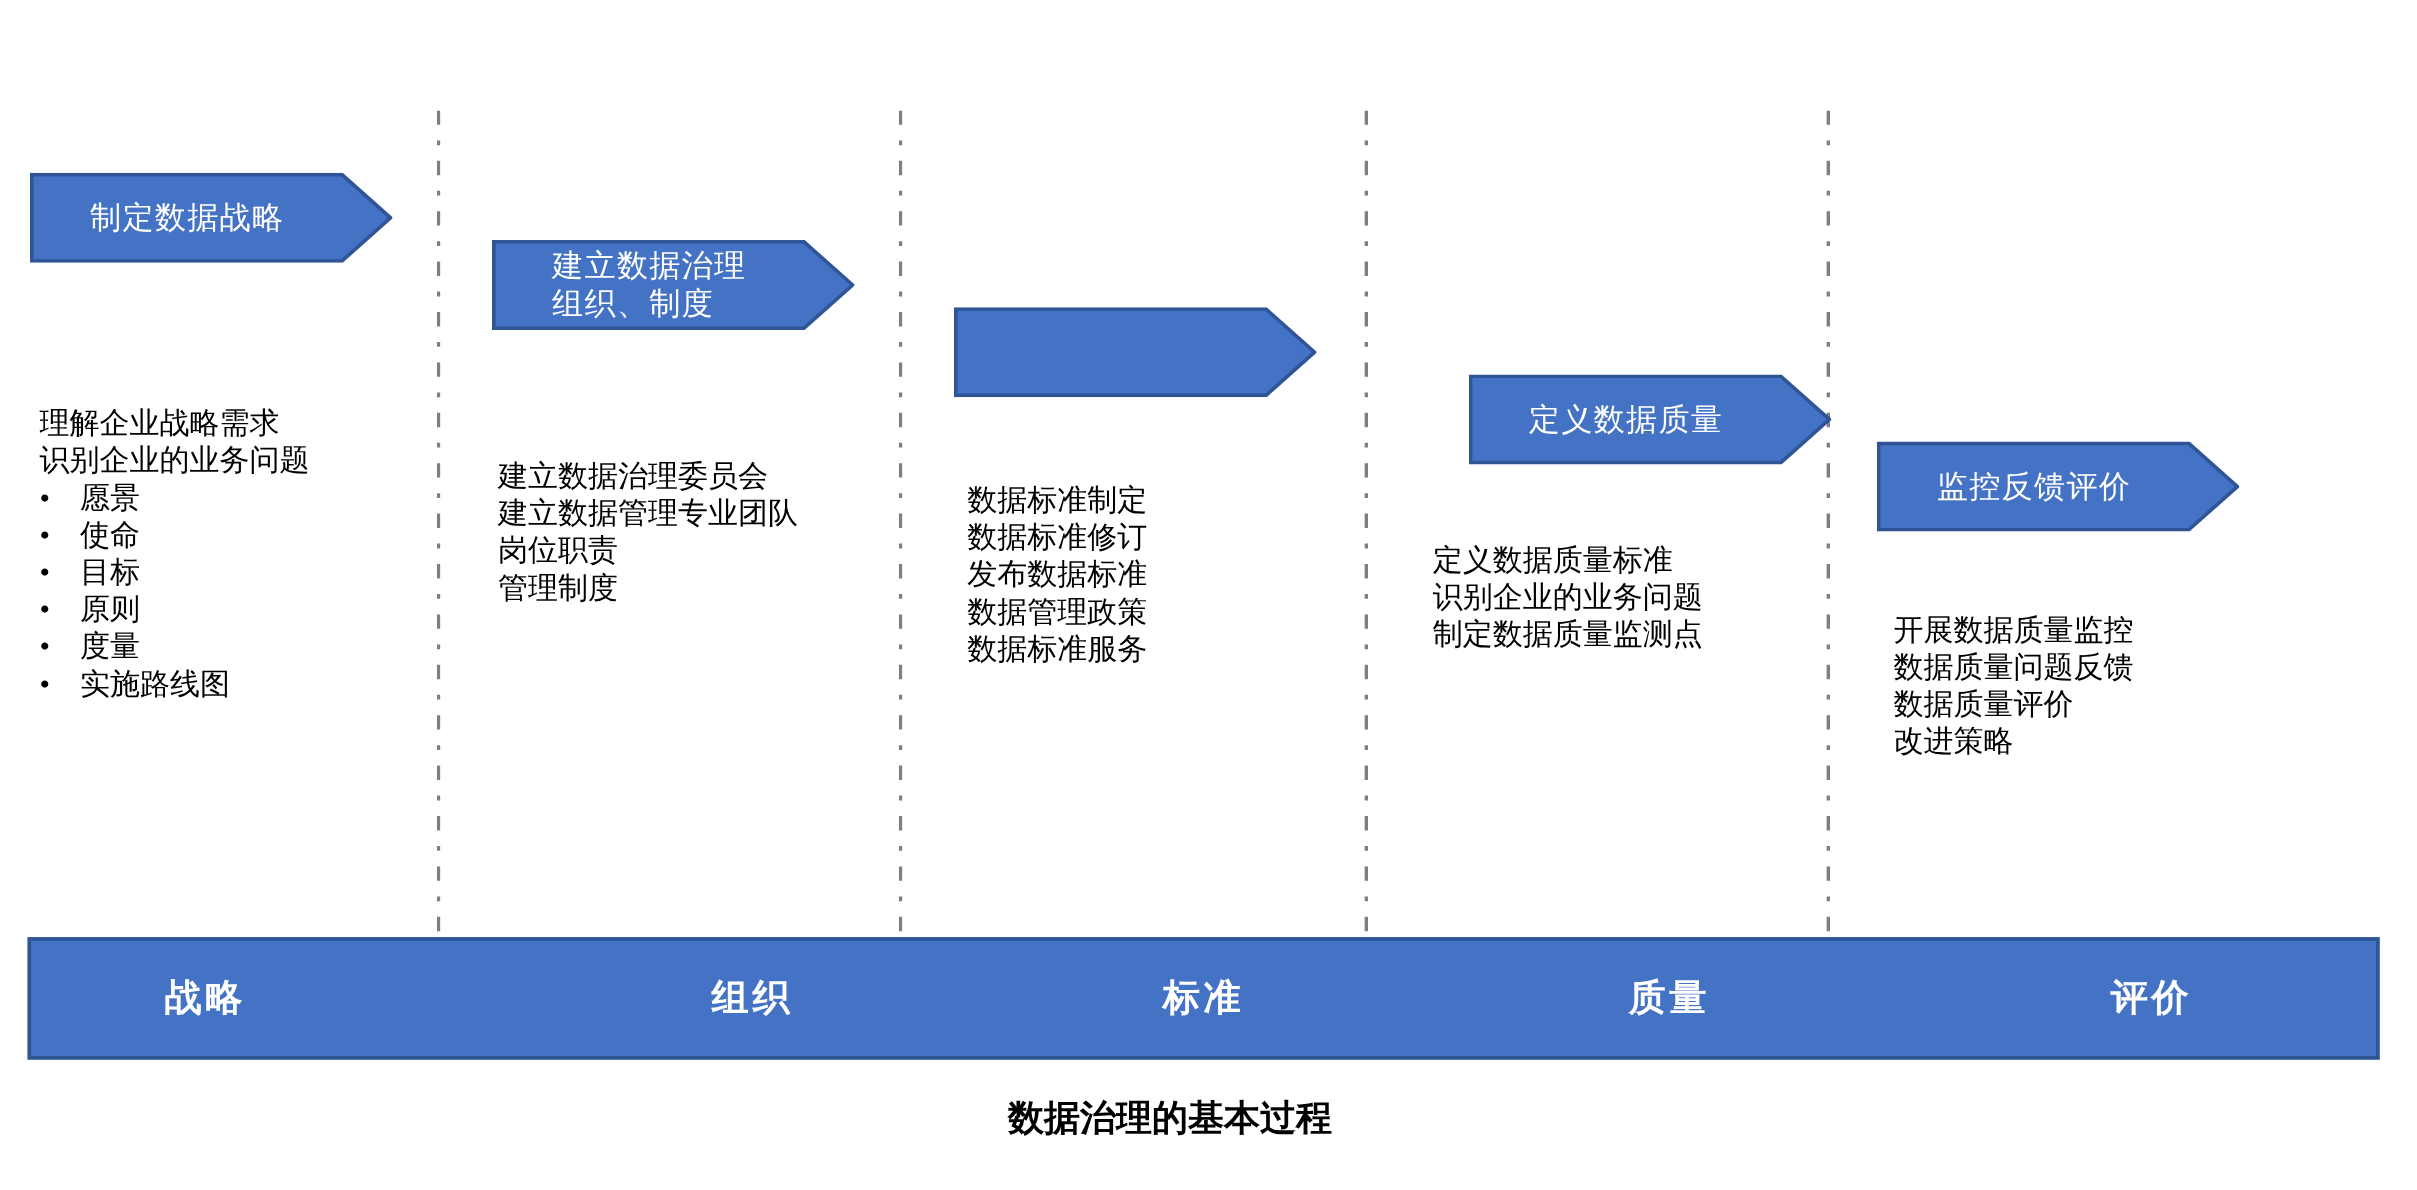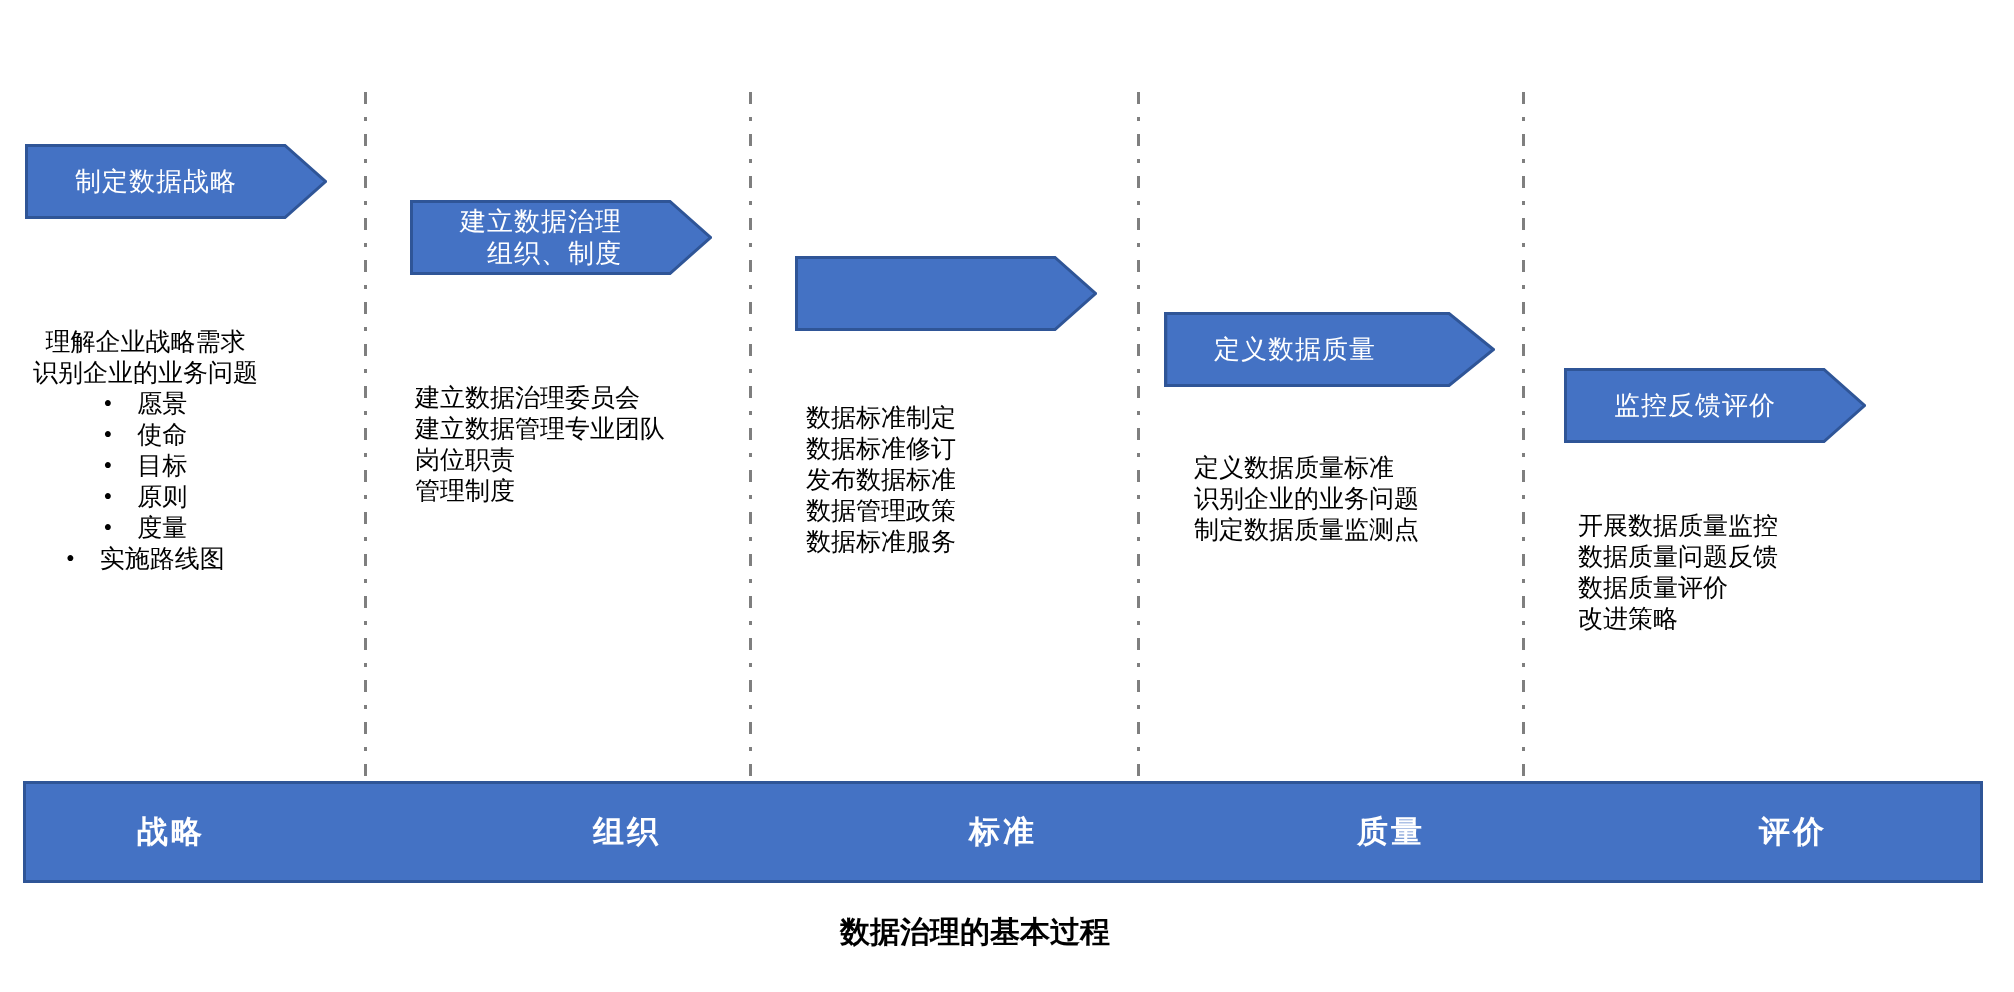--- a/index.html
+++ b/index.html
@@ -46,37 +46,37 @@
     position: absolute;
     left: 0; top: 0;
     width: 262px;           
     height: 100%;
     display: flex;
     align-items: center;
     justify-content: center;
     color: #ffffff;
     font-size: 26px;
     line-height: 32px;
-    text-align: right;
+    text-align: left;
     white-space: pre-line;
     letter-spacing: 1px;
   }
   .arrow.a1 { left: 25px;   top: 144px; }
   .arrow.a2 { left: 410px;  top: 200px; }
   .arrow.a3 { left: 795px;  top: 256px; }
-  .arrow.a4 { left: 1164px; top: 312px; padding-left: 29px; }
+  .arrow.a4 { left: 1224px; top: 312px; }
   .arrow.a5 { left: 1564px; top: 368px; }
 
   .details {
     position: absolute;
     font-size: 25px;
     line-height: 31px;
     white-space: nowrap;
   }
-  .details.t1 { left: 33px;   top: 326px; text-align: center; }
+  .details.t1 { left: 33px;   top: 338px; }
   .details.t2 { left: 415px;  top: 382px; }
   .details.t3 { left: 806px;  top: 402px; }
   .details.t4 { left: 1194px; top: 452px; }
   .details.t5 { left: 1578px; top: 510px; }
 
   .phase-bar {
     position: absolute;
     left: 23px;
     top: 781px;
     width: 1954px;

